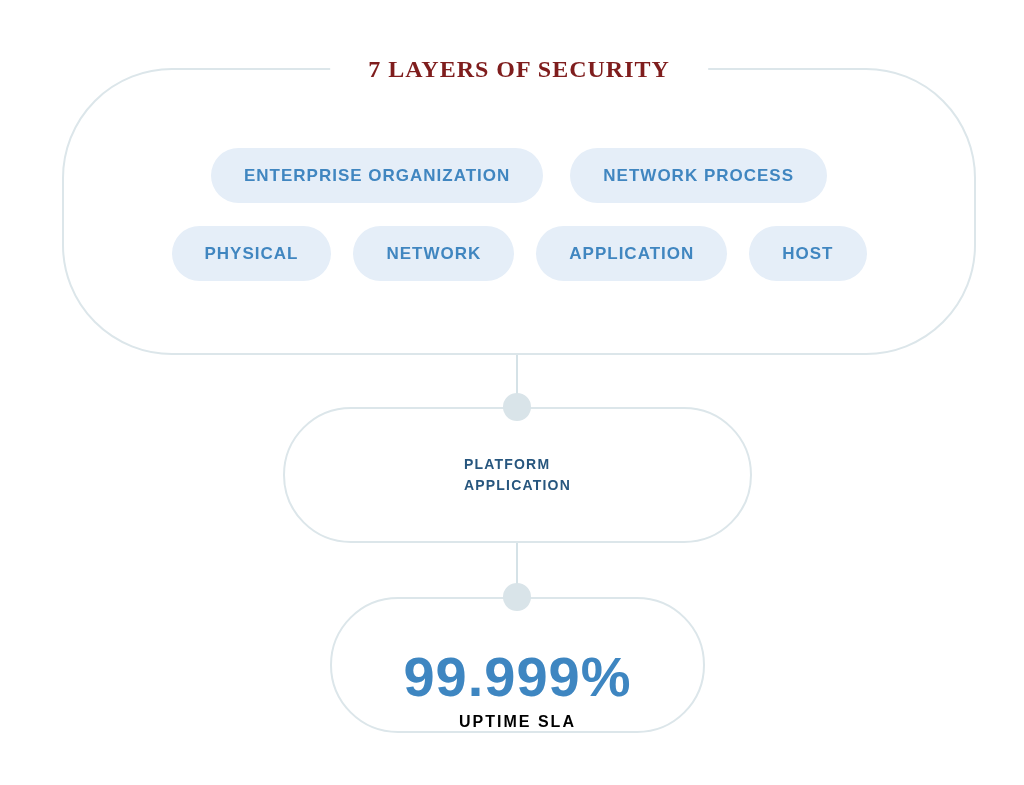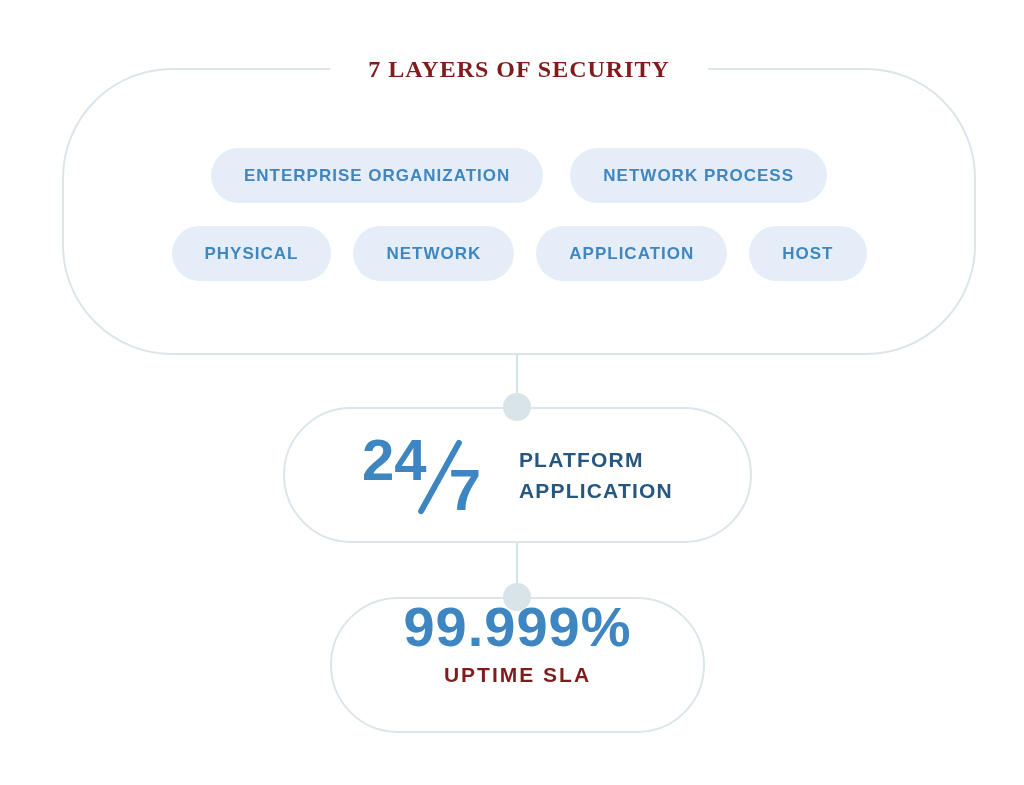--- a/index.html
+++ b/index.html
@@ -125,56 +125,56 @@
     border-radius: 3px;
     transform: rotate(29deg);
     margin: 4px 6px 0 10px;
   }
   .monitor-den {
     font-size: 58px;
     line-height: 1;
     margin-top: 30px;
   }
   .monitor-label {
-    font-size: 21px;
+    font-size: 14px;
     font-weight: bold;
     letter-spacing: 1.2px;
     color: #27567e;
     line-height: 1.5;
   }
 
   
   .sla-box {
     position: absolute;
     left: 330px;
     top: 597px;
     width: 375px;
     height: 136px;
     border: 2px solid #dce6ea;
     border-radius: 68px;
     box-sizing: border-box;
     background: #ffffff;
     display: flex;
     flex-direction: column;
     align-items: center;
-    justify-content: flex-start;
+    justify-content: flex-end;
   }
   .sla-value {
     font-size: 56px;
     font-weight: bold;
     letter-spacing: 1px;
     color: #3e86c1;
     line-height: 1;
   }
   .sla-label {
     margin-top: 8px;
-    font-size: 21px;
+    font-size: 16px;
     font-weight: bold;
     letter-spacing: 2px;
-    color: #7f1d1d;
+    color: #000000;
   }
 </style>
 </head>
 <body>
 
 <div class="stage">
 
   <div class="security-box">
     <div class="security-title">7 LAYERS OF SECURITY</div>
 
@@ -188,25 +188,20 @@
         <div class="pill">NETWORK</div>
         <div class="pill">APPLICATION</div>
         <div class="pill">HOST</div>
       </div>
     </div>
   </div>
 
   <div class="connector connector-1"></div>
 
   <div class="monitoring-box">
-    <div class="monitor-value">
-      <span class="monitor-num">24</span>
-      <span class="monitor-slash"></span>
-      <span class="monitor-den">7</span>
-    </div>
     <div class="monitor-label">
       <div>PLATFORM</div>
       <div>APPLICATION</div>
     </div>
   </div>
 
   <div class="connector connector-2"></div>
 
   <div class="sla-box">
     <div class="sla-value">99.999%</div>

